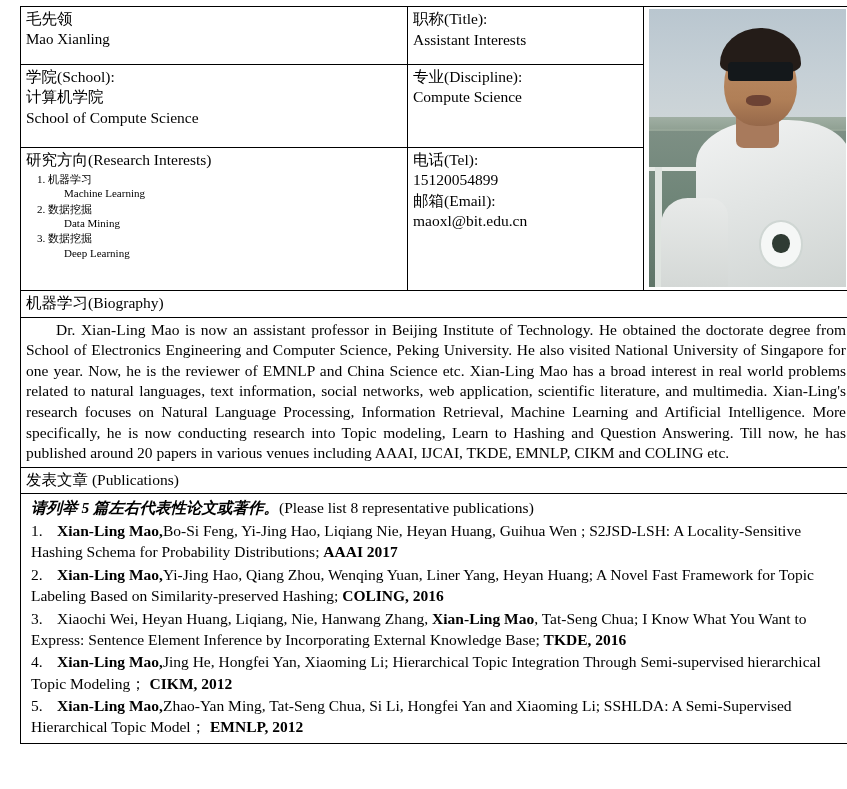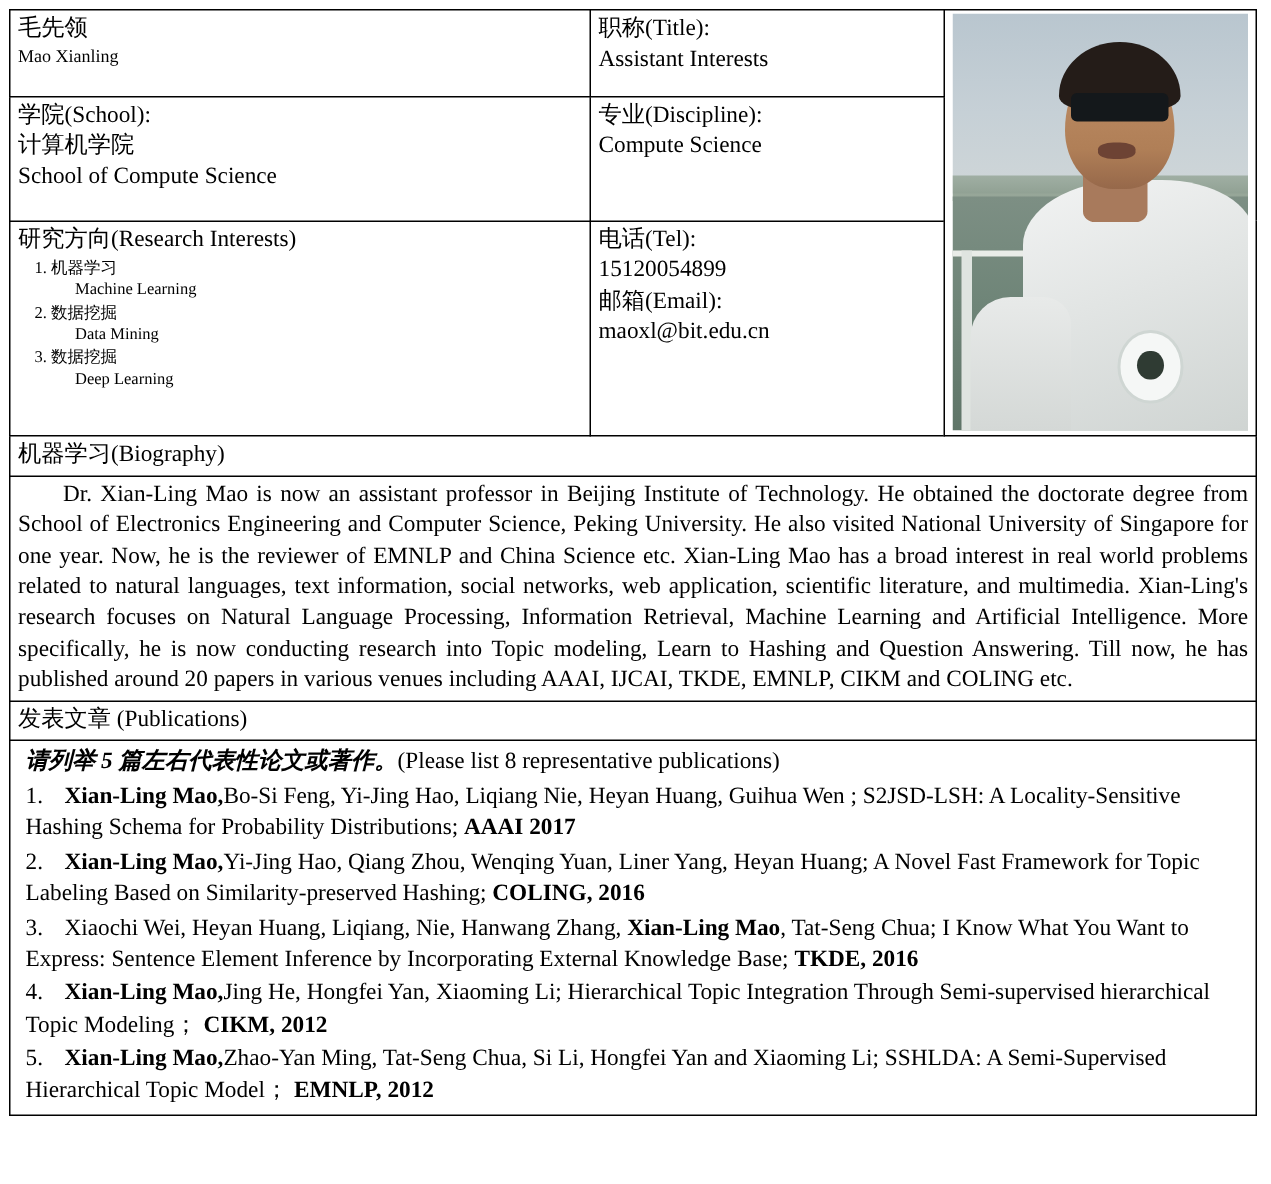--- a/index.html
+++ b/index.html
@@ -9,42 +9,42 @@
   }
   body {
     font-family: "Liberation Serif", serif;
     color: #000000;
   }
   .page {
     width: 847px;
     height: 789px;
     position: relative;
     box-sizing: border-box;
-    padding: 6px 8px 0 6px;
+    padding: 6px 8px 0 20px;
     background: #ffffff;
     overflow: hidden;
   }
   table.cv {
     width: 831px;
     border-collapse: collapse;
     table-layout: fixed;
   }
   table.cv td {
     border: 1px solid #000000;
     vertical-align: top;
     padding: 2px 5px 3px 5px;
     font-size: 15.5px;
     line-height: 1.33;
   }
   .col-a { width: 387px; }
   .col-b { width: 236px; }
   .col-c { width: 208px; }
 
   .name-cn { font-size: 15.5px; }
-  .name-en { font-size: 12px; }
+  .name-en { font-size: 15px; }
 
   .photo-cell {
     padding: 0;
     border: 1px solid #000000;
     width: 208px;
     height: 278px;
     overflow: hidden;
     position: relative;
   }
   .photo {

